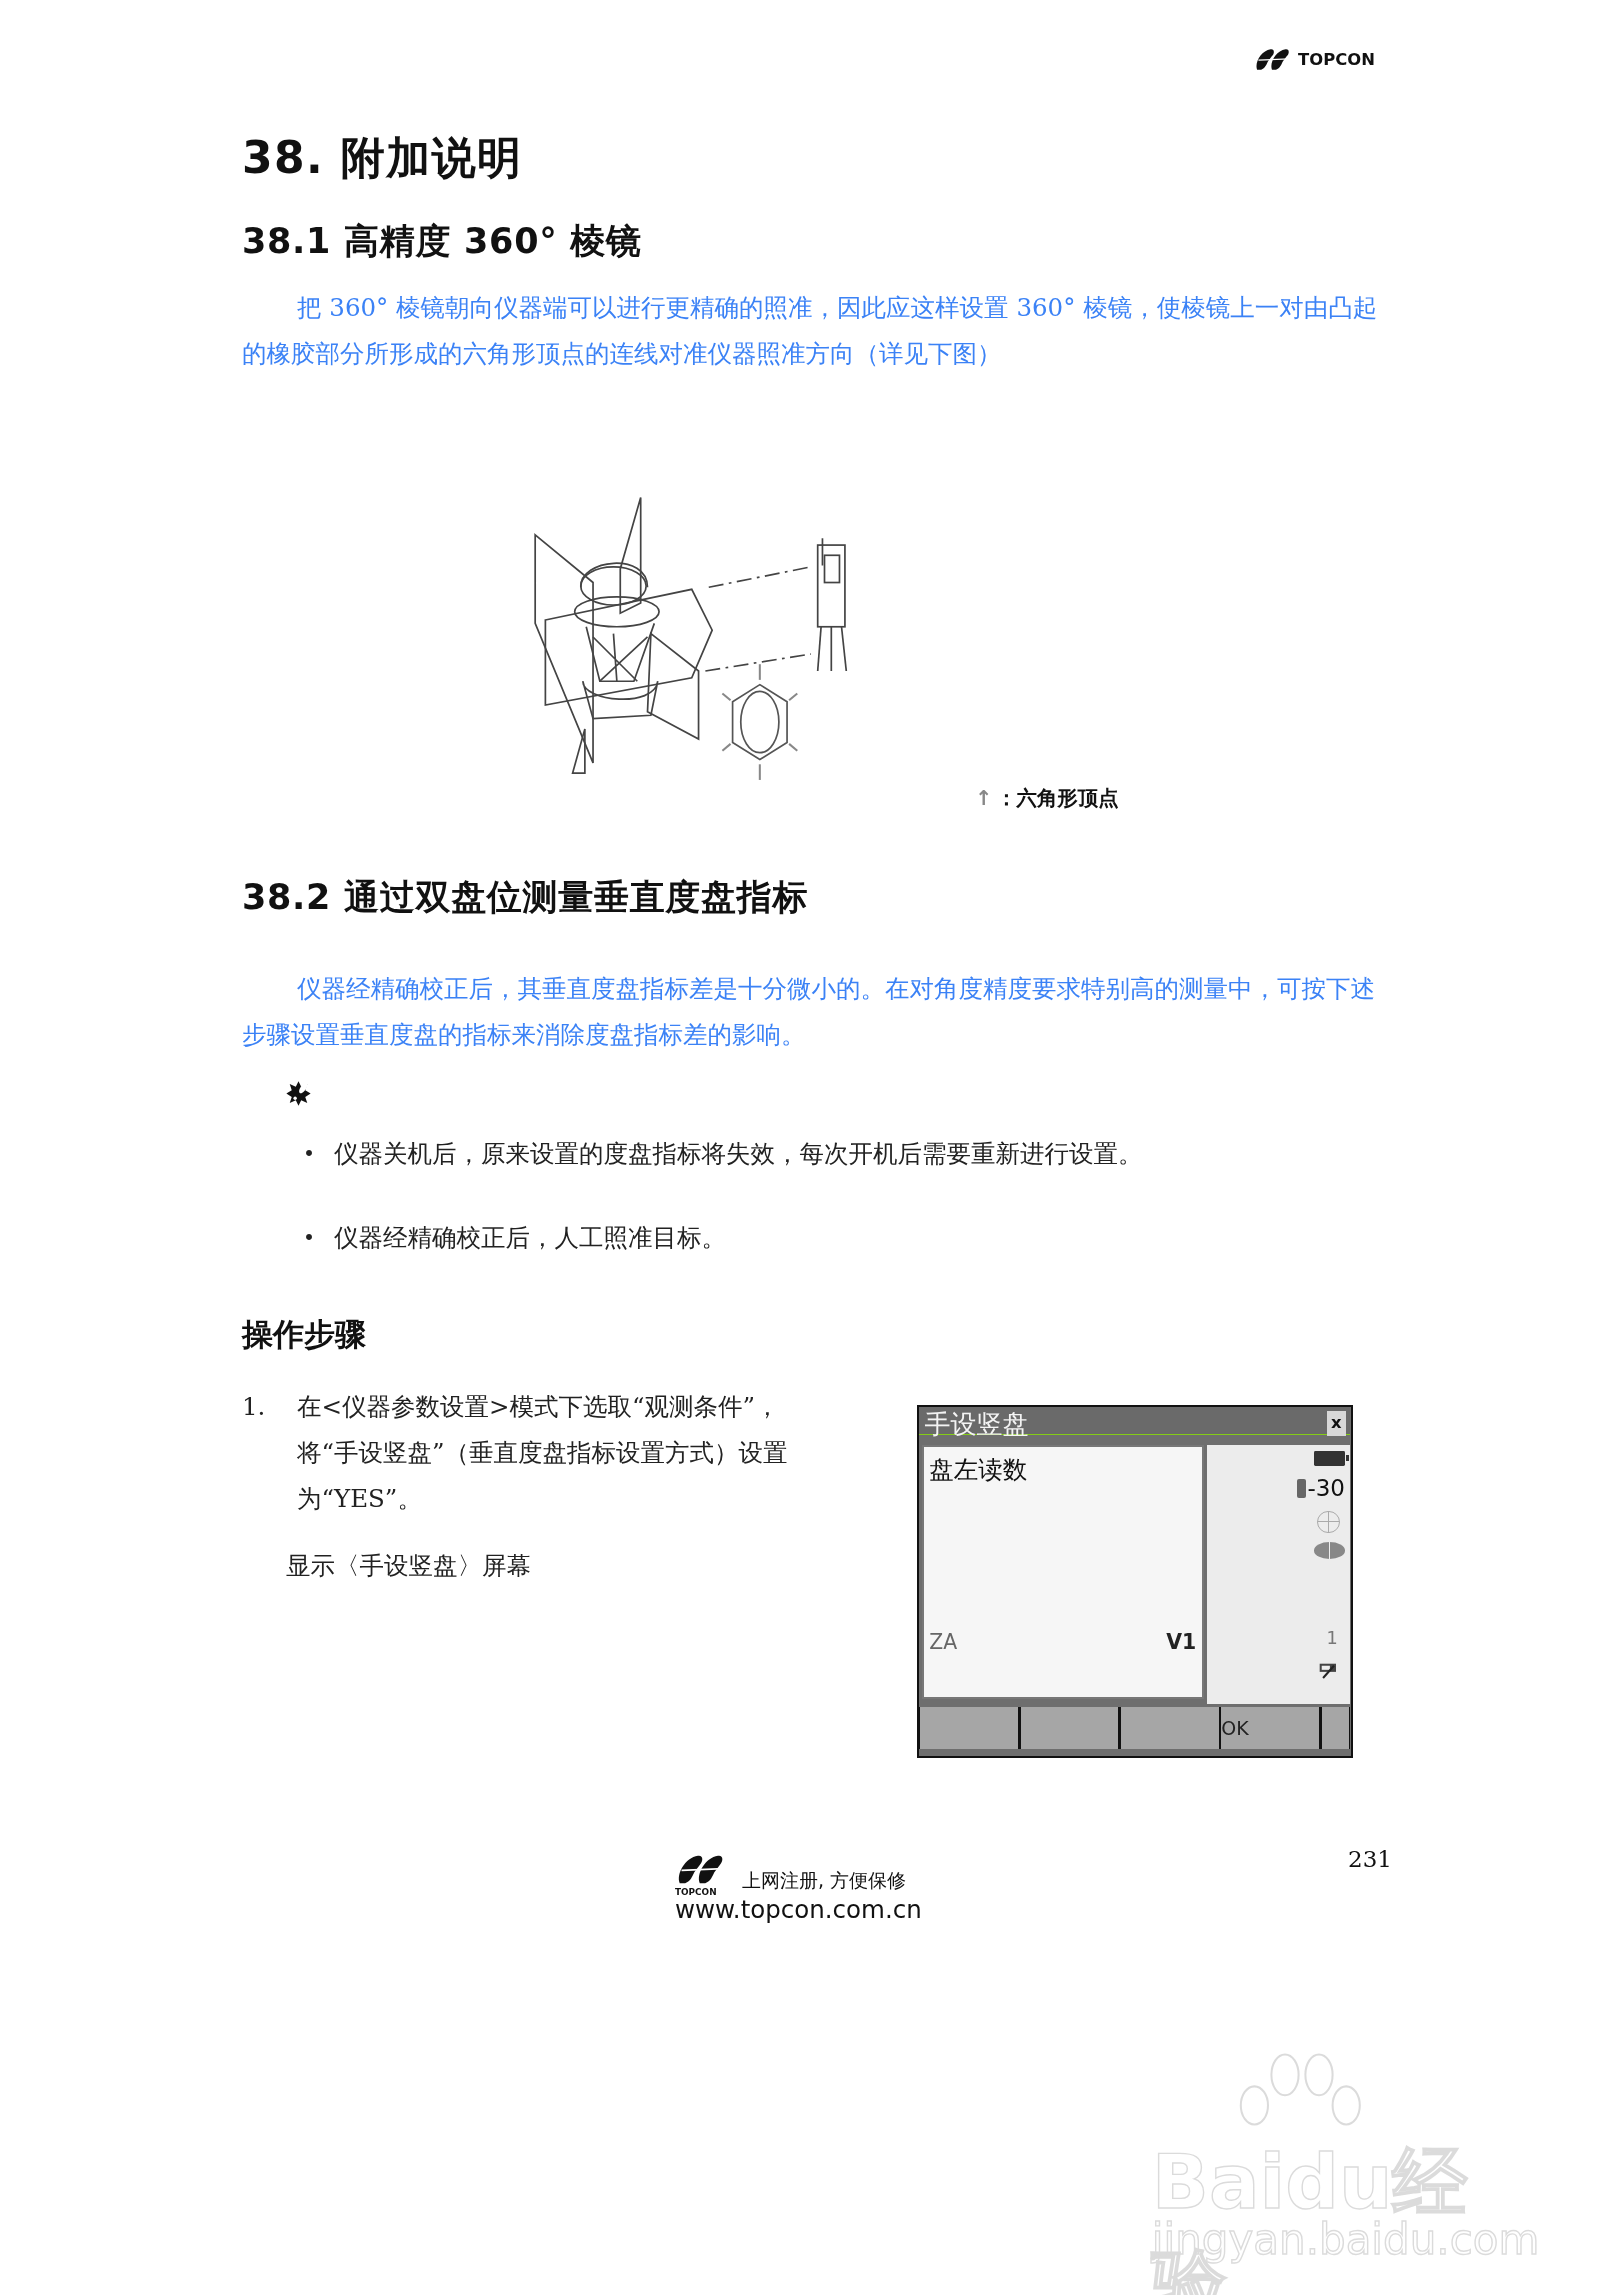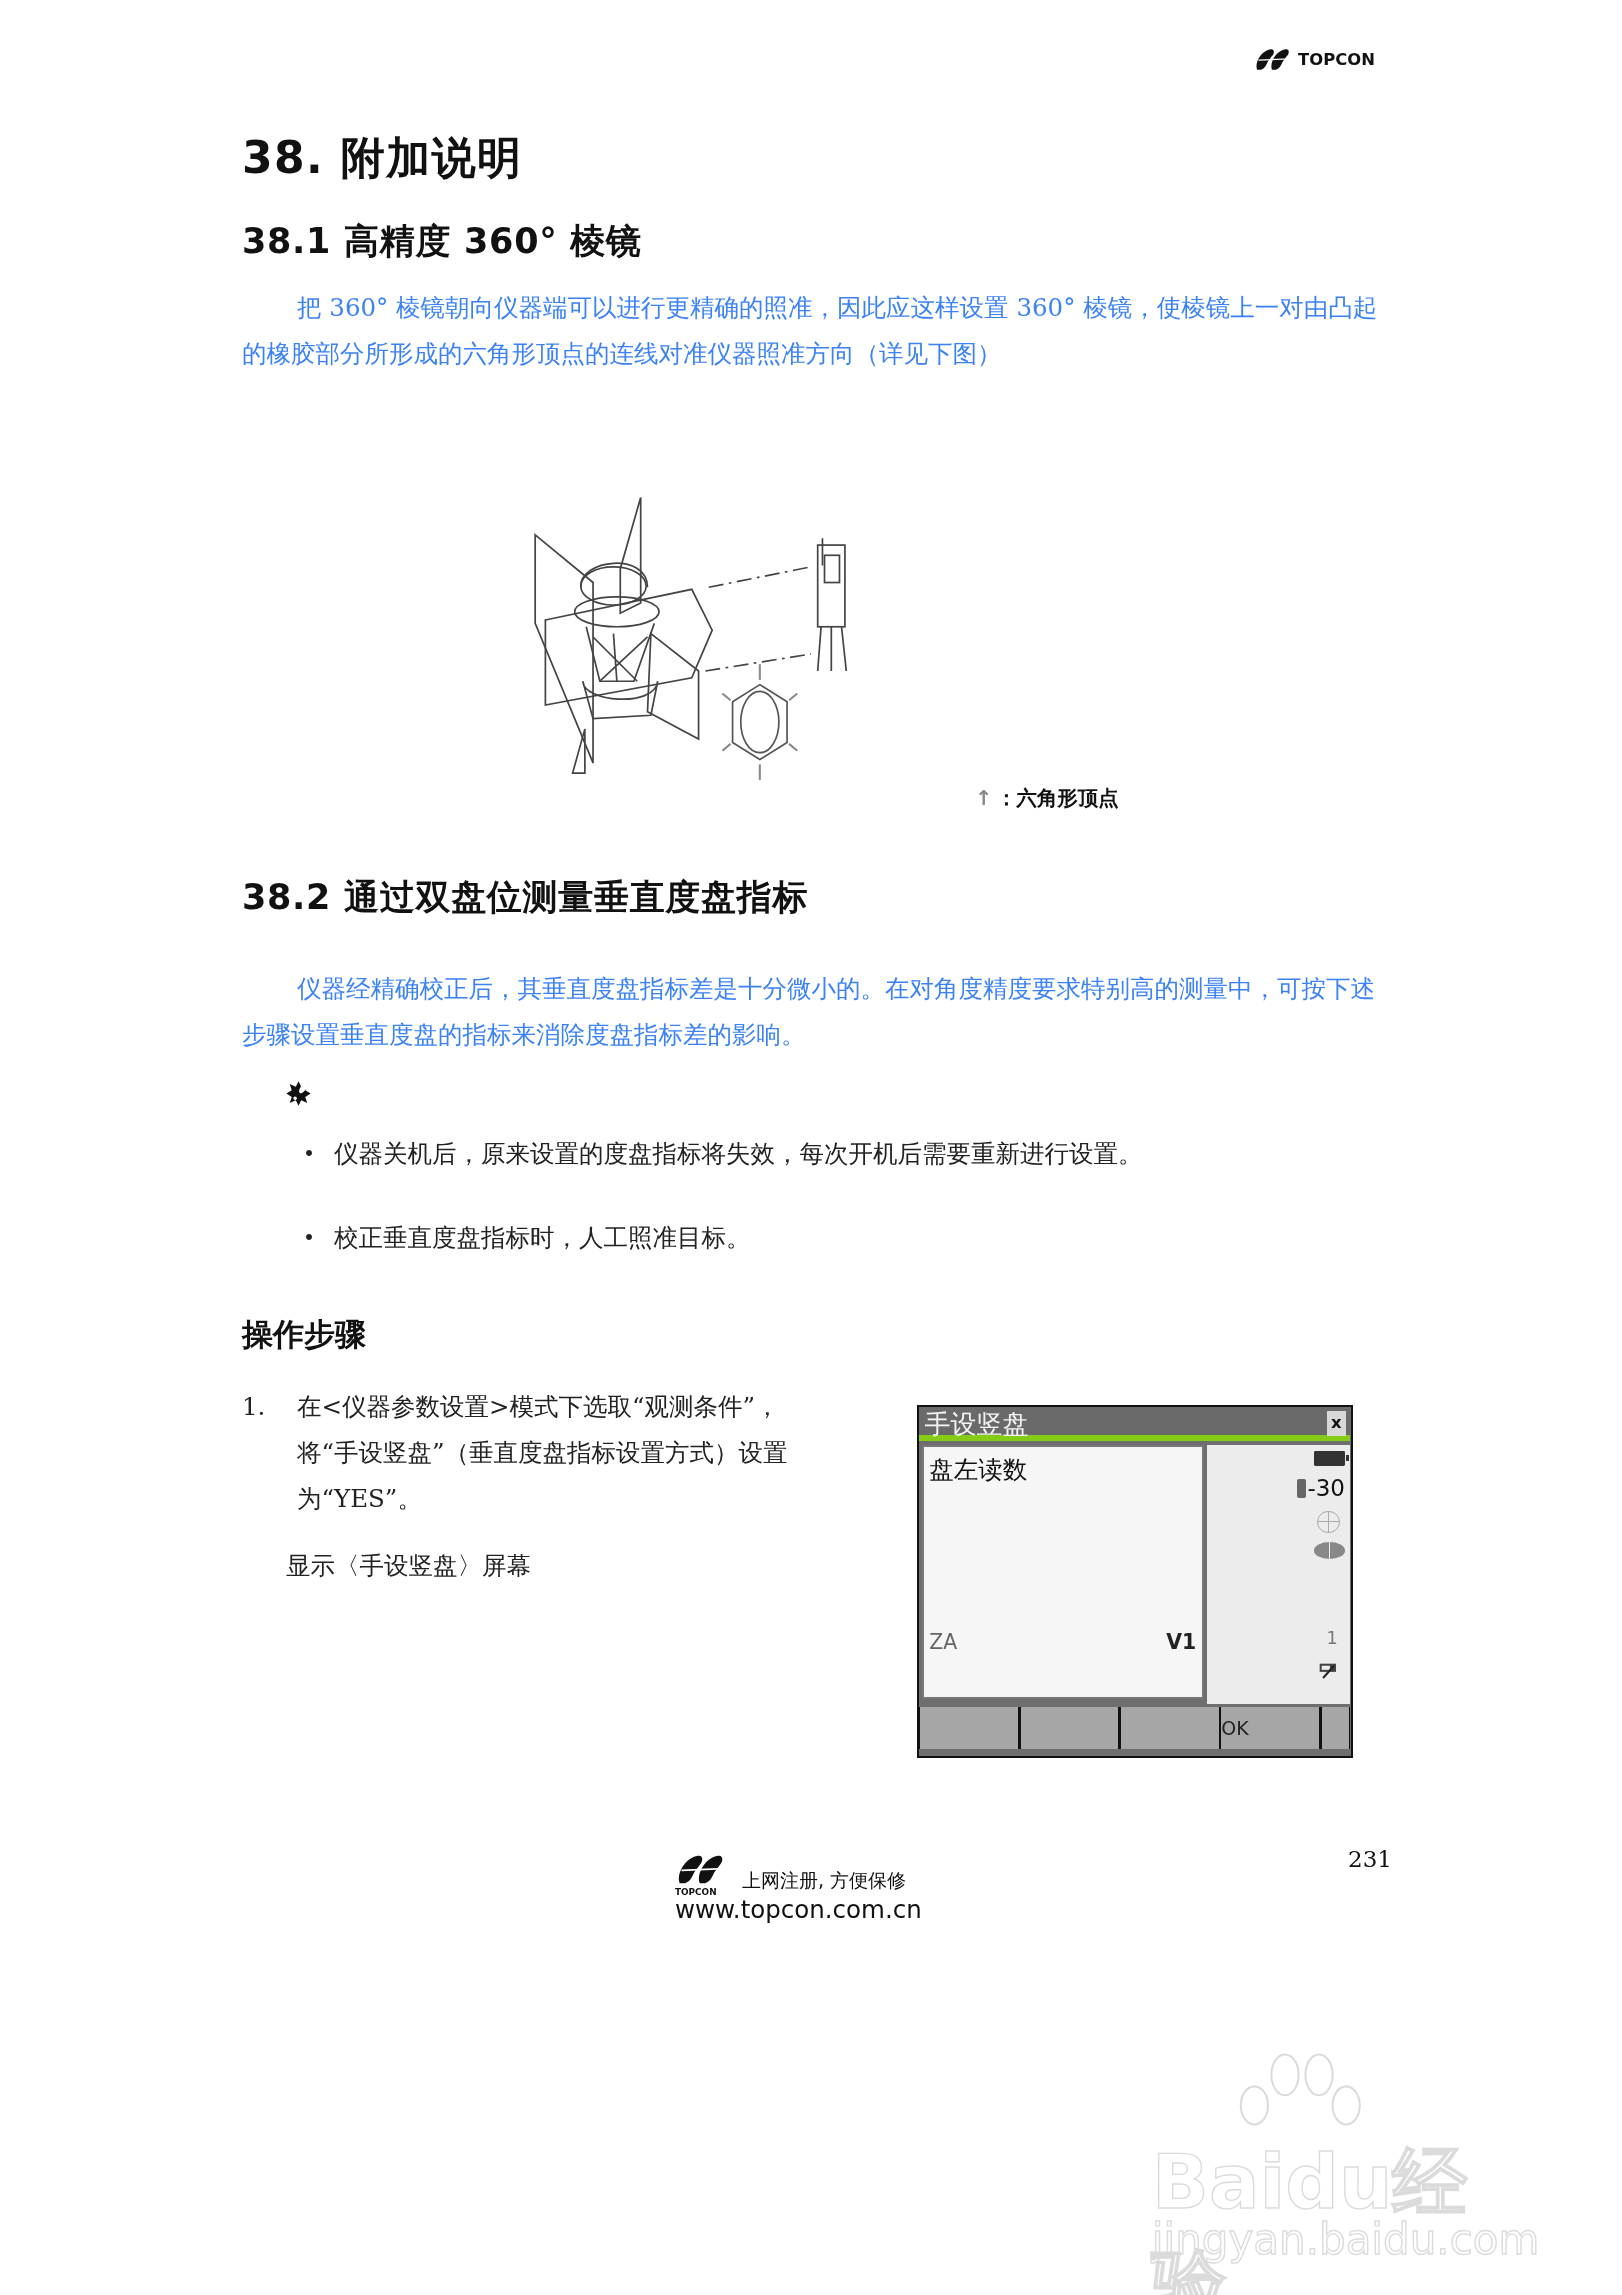--- a/index.html
+++ b/index.html
@@ -36,21 +36,21 @@
   .bullet .dot { font-size: 20.4px; }
 
   
   .step { left: 242px; top: 1384px; font-size: 24.5px; line-height: 46px; width: 586px; color: #222; }
   .step-num { position: absolute; left: 0; top: 0; }
   .step-body { margin-left: 55px; }
   .step-sub { left: 286px; top: 1549px; font-size: 24.5px; color: #222; }
 
   
   .screen { left: 917px; top: 1405px; width: 436px; height: 353px; background: #6e6e6e; border: 2.7px solid #111; box-sizing: border-box; font-family: "DejaVu Sans", "Liberation Sans", sans-serif; }
-  .scr-title { position: absolute; left: 0; top: 0; width: 431px; height: 34px; background: #6a6a6a; color: #f4f4f4; font-size: 26px; line-height: 34px; padding-left: 5.5px; box-sizing: border-box; border-bottom: 6px solid #84cc16; }
+  .scr-title { position: absolute; left: 0; top: 0; width: 431px; height: 28px; background: #6a6a6a; color: #f4f4f4; font-size: 26px; line-height: 34px; padding-left: 5.5px; box-sizing: border-box; border-bottom: 1px solid #84cc16; }
   .scr-close { position: absolute; right: 4.1px; top: 4.1px; width: 19px; height: 24.5px; background: #d8d8d8; color: #111; font-size: 16.4px; text-align: center; line-height: 24.5px; font-weight: bold; }
   .scr-body { position: absolute; left: 2.7px; top: 38px; width: 281px; height: 259px; }
   .scr-main { position: absolute; left: 0; top: 0; width: 282px; height: 254px; background: #f6f6f6; border: 2px solid #777; box-sizing: border-box; }
   .scr-heading { position: absolute; left: 5.5px; top: 5.5px; font-size: 24.5px; color: #111; }
   .scr-row { position: absolute; left: 5.5px; right: 5.5px; font-size: 20.4px; display: flex; justify-content: space-between; }
   .scr-row .lbl { color: #666; }
   .scr-row .val { color: #222; font-weight: bold; }
   .r1 { top: 183px; }
   .r2 { top: 216px; margin-top: 47px; }
   .scr-side { position: absolute; left: 288px; top: 38px; width: 143px; height: 259px; background: #ececec; }
@@ -155,21 +155,21 @@
     <circle cx="15" cy="27" r="2.5" fill="#fff"></circle>
   </svg>
 </div>
 
 <div class="abs bullet b1">
   <span class="dot">•</span>
   <span>仪器关机后，原来设置的度盘指标将失效，每次开机后需要重新进行设置。</span>
 </div>
 <div class="abs bullet b2">
   <span class="dot">•</span>
-  <span>校正垂直度盘指标时，人工照准目标。</span>
+  <span>仪器经精确校正后，人工照准目标。</span>
 </div>
 
 <div class="abs h3">操作步骤</div>
 
 <div class="abs step">
   <span class="step-num">1.</span>
   <div class="step-body">在&lt;仪器参数设置&gt;模式下选取“观测条件”，将“手设竖盘”（垂直度盘指标设置方式）设置为“YES”。</div>
 </div>
 <div class="abs step-sub">显示〈手设竖盘〉屏幕</div>
 

